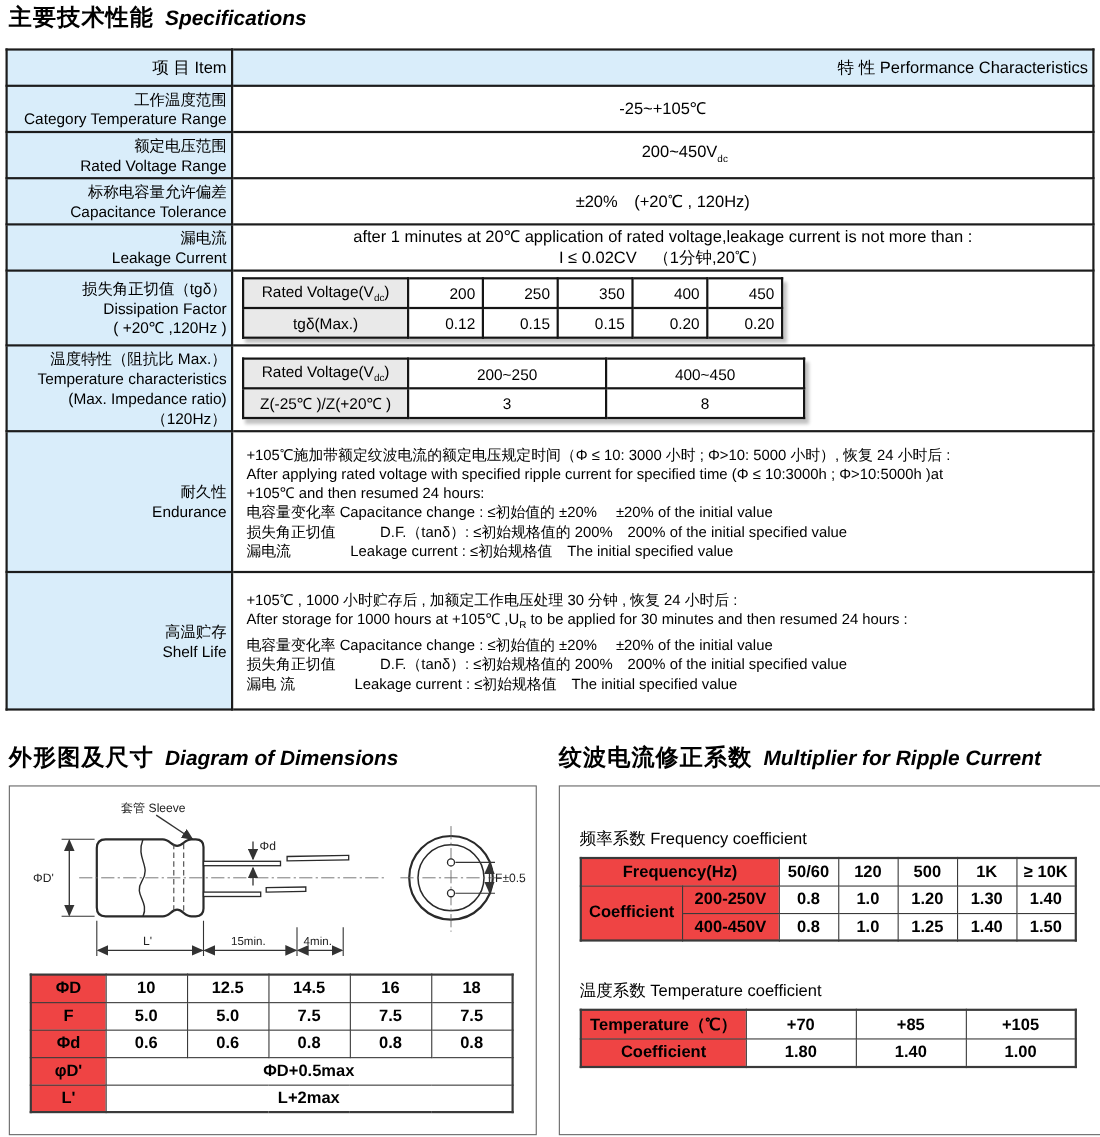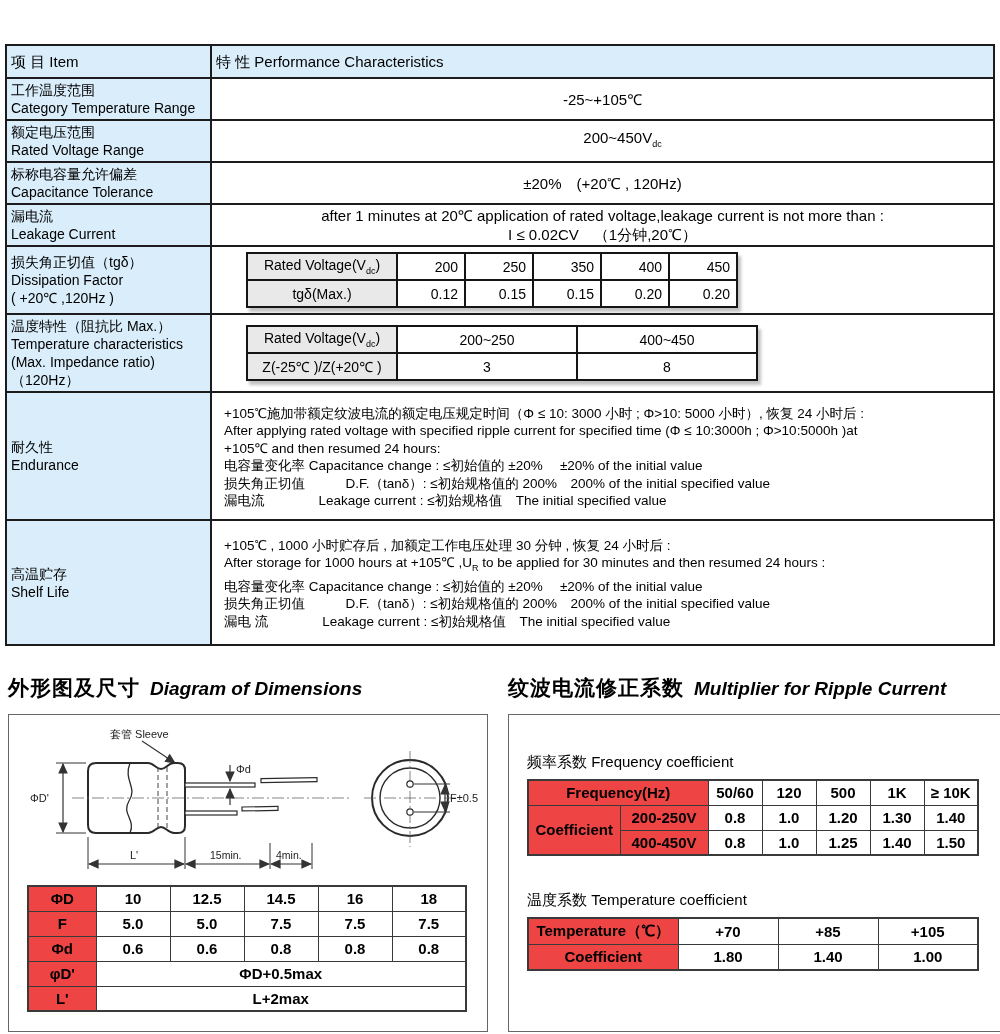--- a/index.html
+++ b/index.html
@@ -7,30 +7,30 @@
   body { font-family:"Liberation Sans", sans-serif; color:#000; }
   .page { position:relative; width:1000px; height:1034px; background:#fff; overflow:hidden; }
 
   .sec-heading { position:absolute; white-space:nowrap; font-weight:bold; }
   .sec-heading .zh { font-size:21px; letter-spacing:1px; }
   .sec-heading .en { font-size:19px; font-style:italic; margin-left:10px; }
 
   
   table.spec { position:absolute; left:5px; top:44px; width:990px; border-collapse:collapse; table-layout:fixed; }
   table.spec td { border:2px solid #1c1c1c; padding:0; vertical-align:middle; }
-  table.spec td.lbl { background:#d9edfa; text-align:left; font-size:14px; line-height:18px; padding:2px 4px; }
+  table.spec td.lbl { background:#d9edfa; text-align:right; font-size:14px; line-height:18px; padding:2px 4px; }
   table.spec td.val { background:#fff; text-align:center; font-size:15px; line-height:19px; }
   table.spec tr.r-head td { height:33px; font-size:15px; }
   tr.r40 td { height:40px; } tr.r39 td { height:39px;padding-left:40px; } tr.r41 td { height:41px; }
   tr.r80 td { height:68px; } tr.r78 td { height:78px; }
   tr.r128 td { height:128px; } tr.r125 td { height:125px; }
   sub { font-size:9px; }
 
   
-  table.inner { border-collapse:collapse; margin-left:34px; box-shadow:3px 4px 3px #c2c2c2; background:#fff; }
+  table.inner { border-collapse:collapse; margin-left:8px; box-shadow:3px 4px 3px #c2c2c2; background:#fff; }
   table.inner td { border:2px solid #151515; text-align:center; font-size:14px; height:27px; padding:0 6px; }
   table.inner td.ih { background:#e9e9e9; }
   table.diss td.c0 { width:150px; } table.diss td.cv { width:68px;text-align:right; }
   table.tchar td.c0 { width:150px; } table.tchar td.cv { width:180px; }
 
   td.longtext { text-align:left !important; padding:8px 6px 6px 12px !important; font-size:13.5px !important; line-height:17.5px !important; }
   td.longtext div { white-space:pre-wrap; }
 
   
   .panel { position:absolute; border:1px solid #666; background:#fff; }
@@ -59,20 +59,23 @@
   table.temp td.c0 { width:150px; }
   table.temp td.cv { width:100px; }
 
   svg text { font-family:"Liberation Sans", sans-serif; }
 </style>
 </head>
 <body>
 
 <div class="page">
 
+  <div class="sec-heading" style="left:8px; top:2px;">
+    <span class="zh">主要技术性能</span><span class="en">Specifications</span>
+  </div>
 
   <table class="spec">
     <colgroup>
         <col style="width:205px">
         <col>
       </colgroup>
     <tbody>
         <tr class="r-head">
       <td class="lbl">项 目 Item</td>
       <td class="lbl">特 性 Performance Characteristics</td>

